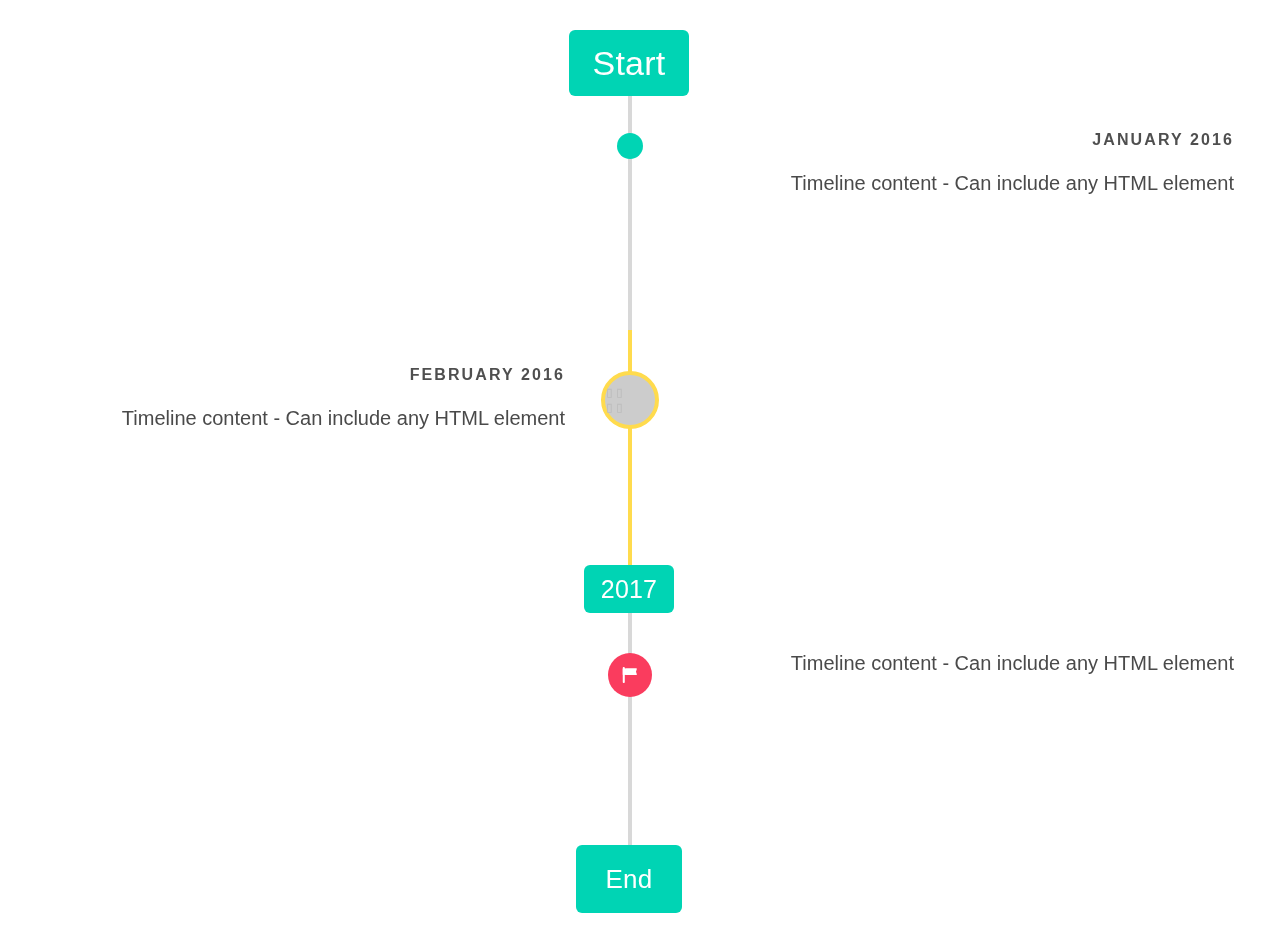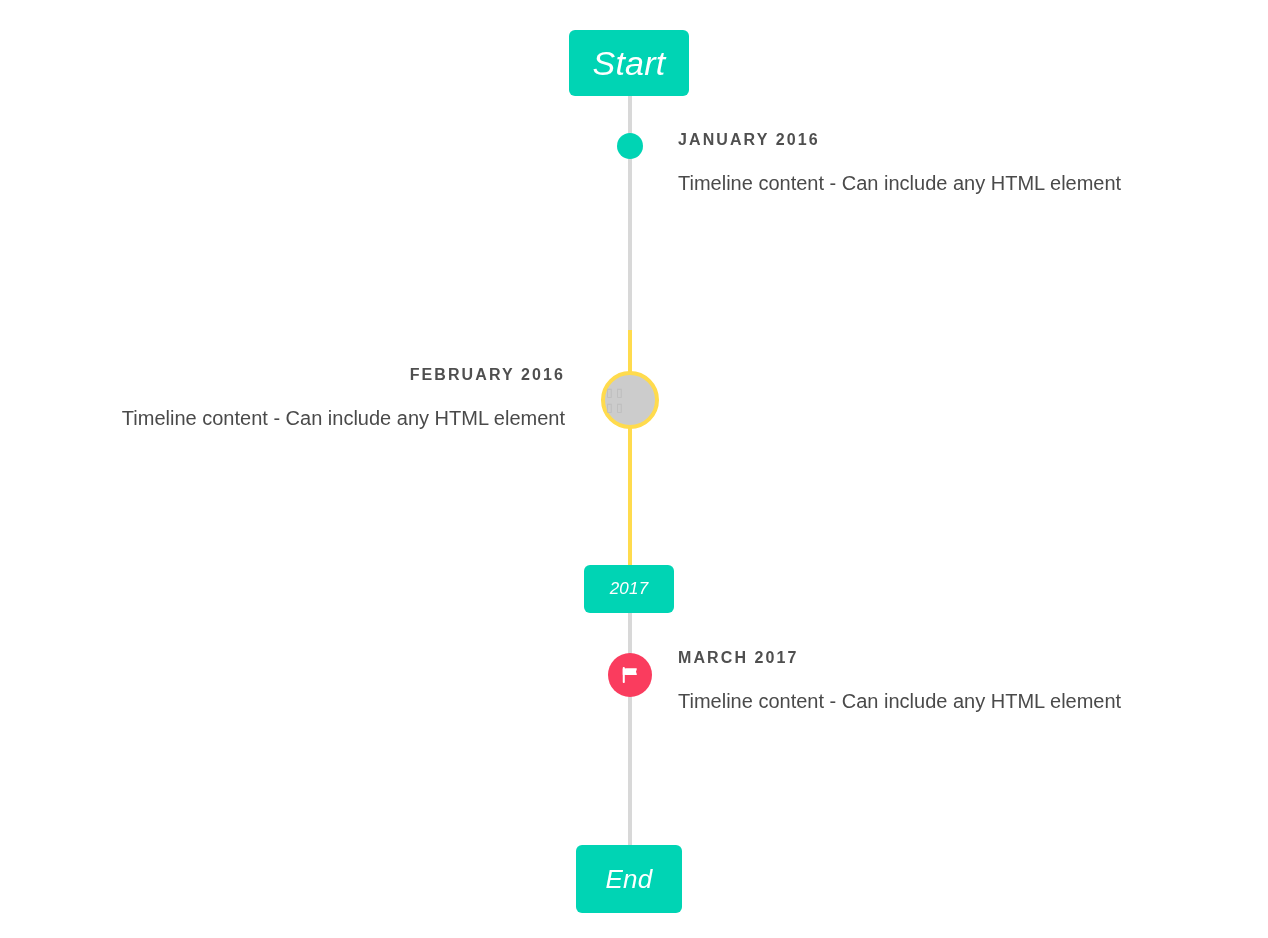--- a/index.html
+++ b/index.html
@@ -38,42 +38,41 @@
     background: #00d4b4;
     color: #ffffff;
     border-radius: 6px;
     display: flex;
     align-items: center;
     justify-content: center;
     font-weight: 400;
     letter-spacing: 0.2px;
     box-sizing: border-box;
     white-space: nowrap;
-    font-style: italic;
   }
   .badge-start {
     left: 569px; top: 30px;
     width: 120px; height: 66px;
     font-size: 34px;
   }
   .badge-year {
     left: 584px; top: 565px;
     width: 90px; height: 48px;
-    font-size: 17px;
+    font-size: 25px;
   }
   .badge-end {
     left: 576px; top: 845px;
     width: 106px; height: 68px;
     font-size: 26px;
   }
 
   
   .entry { position: absolute; }
 
-  .entry-right { left: 678px; width: 540px; text-align: left; }
+  .entry-right { left: 694px; width: 540px; text-align: right; }
   .entry-left  { left: 25px;  width: 540px; text-align: right; }
 
   .entry-date {
     font-size: 16px;
     font-weight: bold;
     letter-spacing: 2.1px;
     color: #4f4f4f;
     margin: 0 0 20px 0;
     text-transform: uppercase;
   }
@@ -152,19 +151,18 @@
 
   <div class="badge badge-year">2017</div>
 
   <div class="marker marker-flag">
     <svg class="flag-icon" viewBox="0 0 24 24">
       <path fill="#ffffff" d="M5.2 3.2c.62 0 1.1.5 1.1 1.1v15.4c0 .61-.48 1.1-1.1 1.1s-1.1-.49-1.1-1.1V4.3c0-.6.48-1.1 1.1-1.1z"></path>
       <path fill="#ffffff" d="M7.4 4.6h11.4c.5 0 .8.42.66.86l-.92 2.9.92 2.88c.15.45-.16.86-.66.86H7.4c-.35 0-.6-.2-.72-.43-.9.3-1.9.42-2.6.1V5.1c.9-.5 2.1-.42 3.02-.06.1-.26.36-.44.7-.44z"></path>
     </svg>
   </div>
   <div class="entry entry-right entry-mar">
-    <div class="entry-date">MARCH 2017</div>
     <div class="entry-body">Timeline content - Can include any HTML element</div>
   </div>
 
   <div class="badge badge-end">End</div>
 
 </div>
 
 </body></html>

